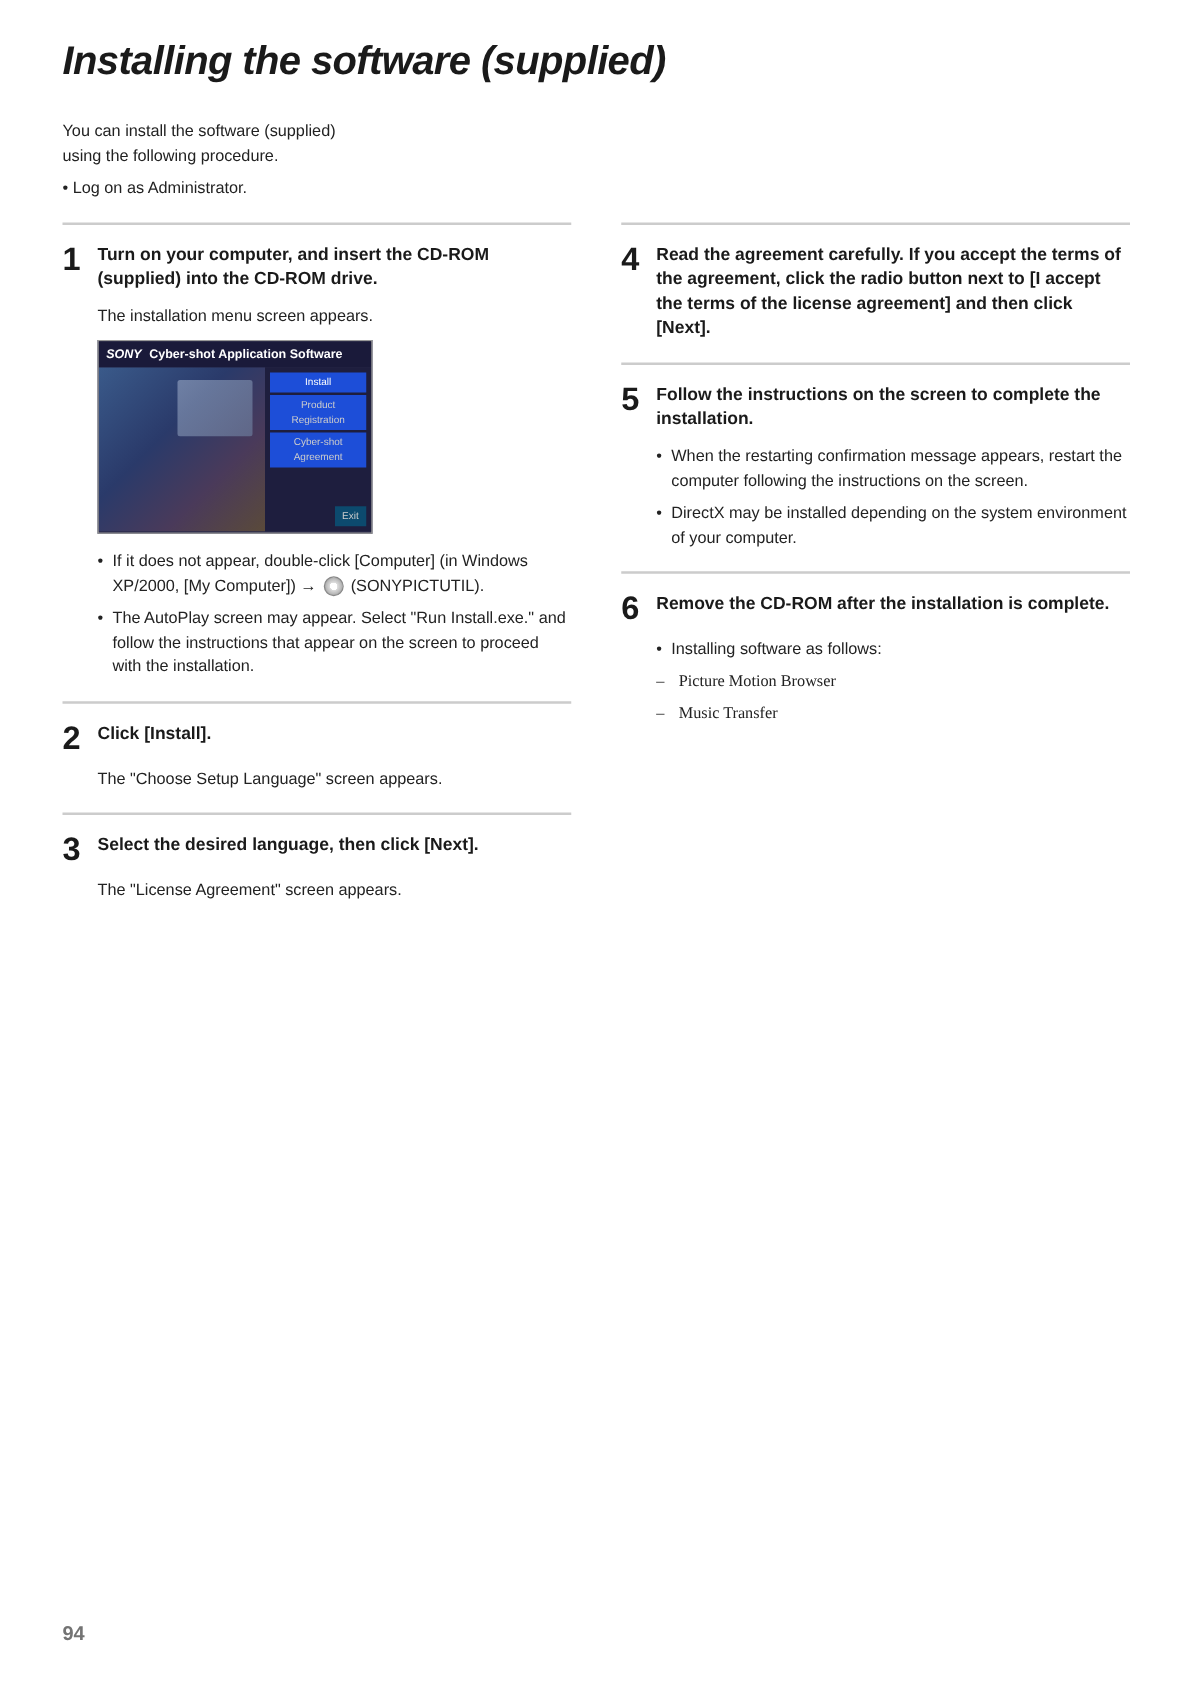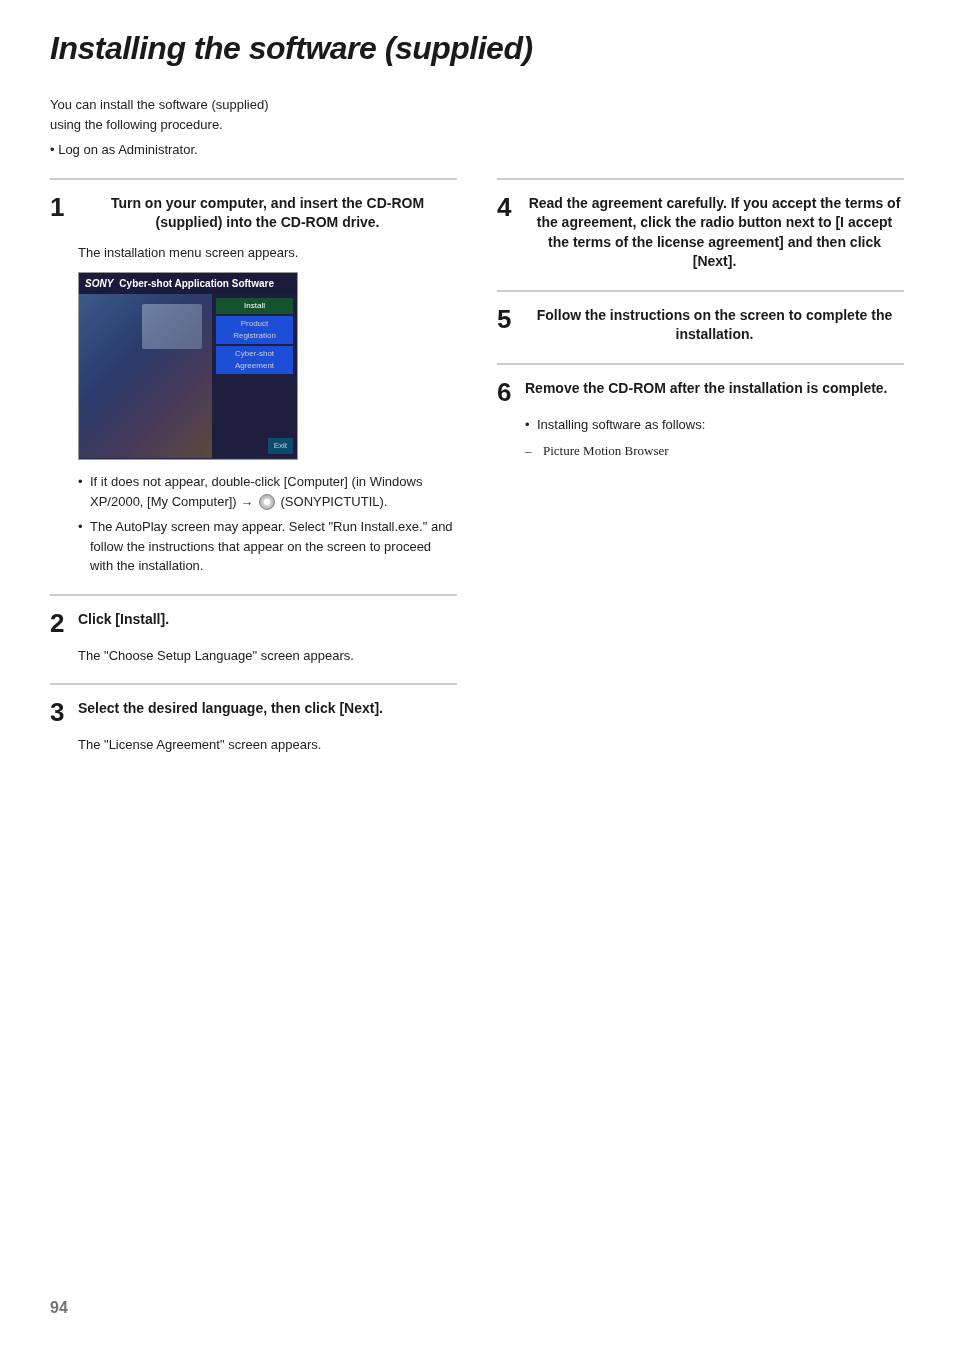--- a/index.html
+++ b/index.html
@@ -70,21 +70,20 @@
       color: #1a1a1a;
       line-height: 1;
       min-width: 20px;
     }
 
     .step-title {
       font-size: 14px;
       font-weight: bold;
       line-height: 1.4;
       color: #1a1a1a;
-      text-align: center;
     }
 
     .step-body {
       font-size: 13px;
       line-height: 1.5;
       color: #222;
       margin-left: 0;
       padding-left: 28px;
     }
 
@@ -117,21 +116,21 @@
 
     .step-body ul li.sub-item::before {
       content: "–";
     }
 
     
     .cdrom-screen {
       border: 1px solid #999;
       background: #2a2a4a;
       width: 220px;
-      height: 188px;
+      height: 155px;
       margin: 10px 0 12px 0;
       position: relative;
       overflow: hidden;
     }
 
     .cdrom-title-bar {
       background: #1a1a3a;
       color: #fff;
       font-size: 10px;
       font-weight: bold;
@@ -182,21 +181,21 @@
     .cdrom-menu-item {
       background: #1d4ed8;
       color: #ccc;
       font-size: 8px;
       padding: 2px 4px;
       cursor: default;
       text-align: center;
     }
 
     .cdrom-menu-item.highlighted {
-      background: #14532d;
+      background: #1d4ed8;
       color: #fff;
     }
 
     .cdrom-exit-btn {
       margin-top: auto;
       background: #0c4a6e;
       color: #ccc;
       font-size: 8px;
       padding: 2px 6px;
       text-align: center;
@@ -297,31 +296,38 @@
         <span class="step-number">4</span>
         <span class="step-title">Read the agreement carefully. If you accept the terms of the agreement, click the radio button next to [I accept the terms of the license agreement] and then click [Next].</span>
       </div>
     </div>
 
     <div class="step">
       <div class="step-header">
         <span class="step-number">5</span>
         <span class="step-title">Follow the instructions on the screen to complete the installation.</span>
       </div>
+      <div class="step-body">
+        <ul>
+          <li>When the restarting confirmation message appears, restart the computer following the instructions on the screen.</li>
+          <li>DirectX may be installed depending on the system environment of your computer.</li>
+        </ul>
+      </div>
     </div>
 
     <div class="step">
       <div class="step-header">
         <span class="step-number">6</span>
         <span class="step-title">Remove the CD-ROM after the installation is complete.</span>
       </div>
       <div class="step-body">
         <ul>
           <li>Installing software as follows:</li>
           <li class="sub-item">Picture Motion Browser</li>
+          <li class="sub-item">Music Transfer</li>
         </ul>
       </div>
     </div>
 
   </div>
 </div>
 
 <div class="page-number">94</div>
 
 </body></html>

